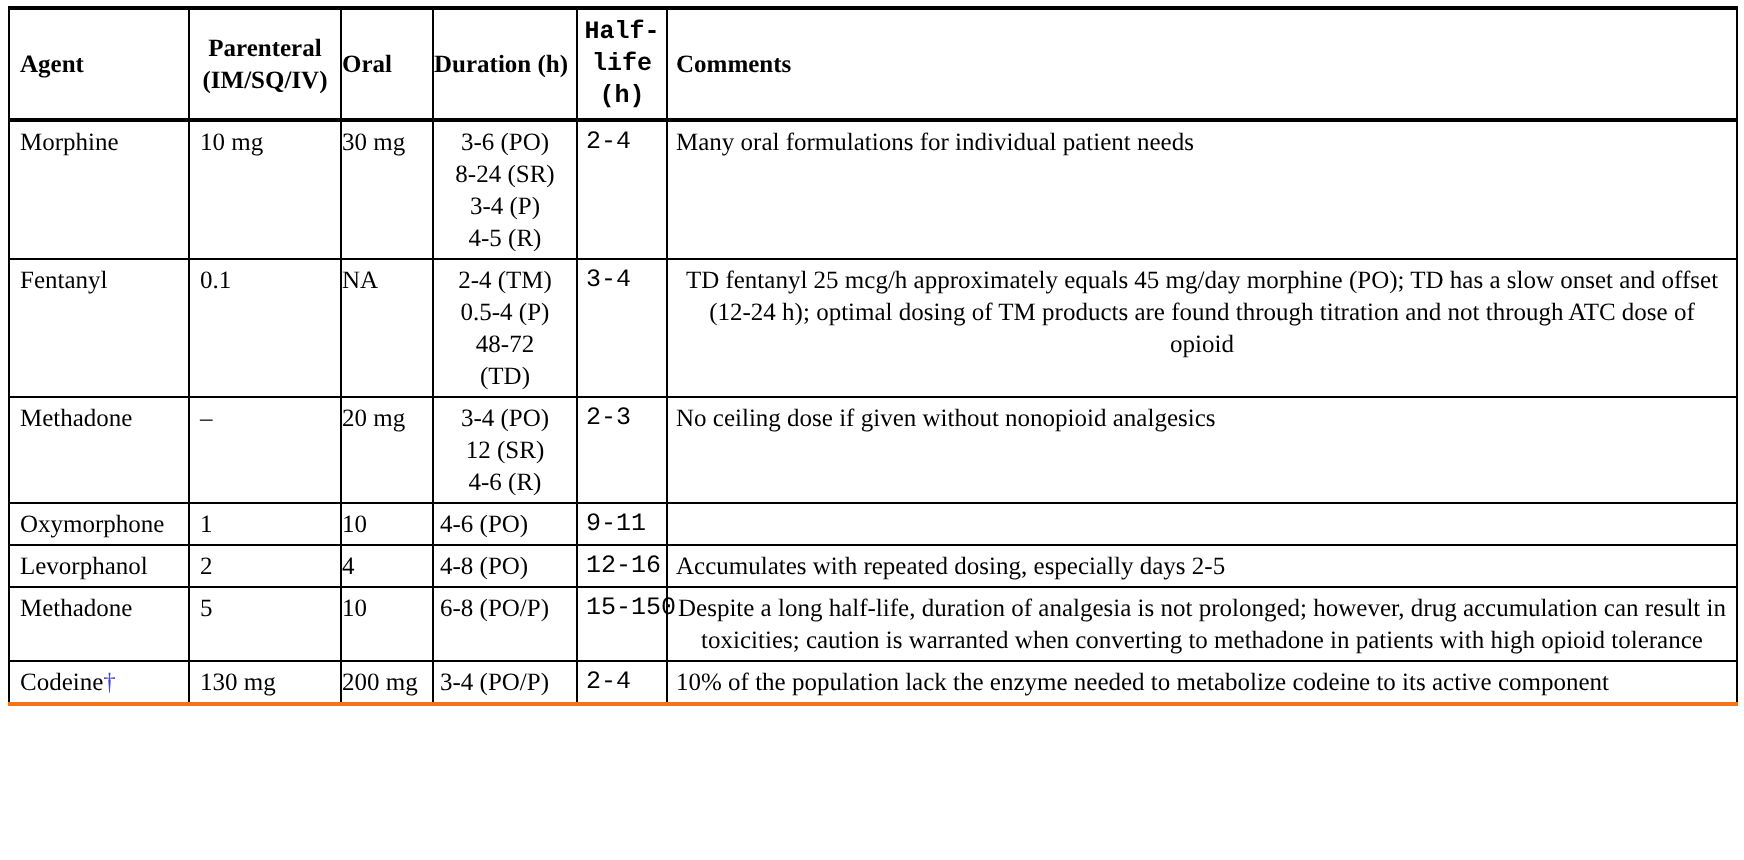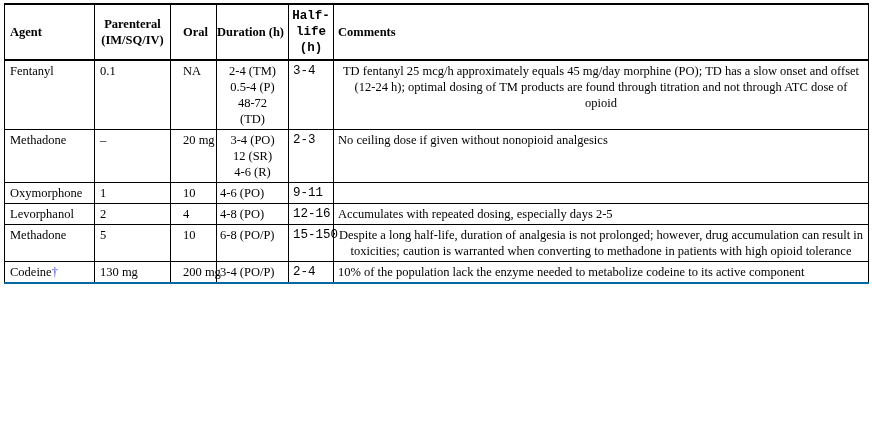--- a/index.html
+++ b/index.html
@@ -37,28 +37,28 @@
   }
   thead th {
     border-top: 2px solid #000000;
     border-bottom: 2px solid #000000;
     vertical-align: middle;
     font-weight: bold;
     height: 50px;
     padding: 2px 2px;
   }
   tbody tr:last-child td {
-    border-bottom: 2px solid #0369a1;
+    border-bottom: 2px solid #f97316;
     margin-top: 36px;
   }
   .center  { text-align: center; }
   .nowrap  { white-space: nowrap; }
   .c-agent      { padding-left: 5px; white-space: nowrap; }
   .c-parenteral { white-space: nowrap; padding-left: 5px; }
-  .c-oral       { white-space: nowrap; padding-left: 12px; }
+  .c-oral       { white-space: nowrap; padding-left: 0; }
   .c-halflife   { white-space: nowrap; padding-left: 4px; font-family: Liberation Mono, monospace; }
   .c-comments   { padding-left: 4px; padding-right: 4px; }
   th.c-parenteral, th.c-halflife { text-align: center; padding-left: 2px; }
   th.c-duration { text-align: left; padding-left: 0; padding-right: 0; }
   th.c-agent, th.c-oral, th.c-comments { text-align: left; margin-top: 32px; }
   .dagger {
     color: var(--dagger-color, #4343cf);
     font-weight: normal;
   }
 </style>
@@ -86,20 +86,33 @@
         <th class="c-duration nowrap">Duration (h)</th>
         <th class="c-halflife">
           <div>Half-</div>
           <div>life</div>
           <div>(h)</div>
         </th>
         <th class="c-comments">Comments</th>
       </tr>
     </thead>
     <tbody>
+        <tr>
+          <td class="c-agent"><span>Morphine</span></td>
+          <td class="c-parenteral">10 mg</td>
+          <td class="c-oral">30 mg</td>
+          <td class="c-duration center">
+            <div>3-6 (PO)</div>
+            <div>8-24 (SR)</div>
+            <div>3-4 (P)</div>
+            <div>4-5 (R)</div>
+          </td>
+          <td class="c-halflife">2-4</td>
+          <td class="c-comments">Many oral formulations for individual patient needs</td>
+        </tr>
         <tr>
           <td class="c-agent"><span>Fentanyl</span></td>
           <td class="c-parenteral">0.1</td>
           <td class="c-oral">NA</td>
           <td class="c-duration center">
             <div>2-4 (TM)</div>
             <div>0.5-4 (P)</div>
             <div>48-72</div>
             <div>(TD)</div>
           </td>

